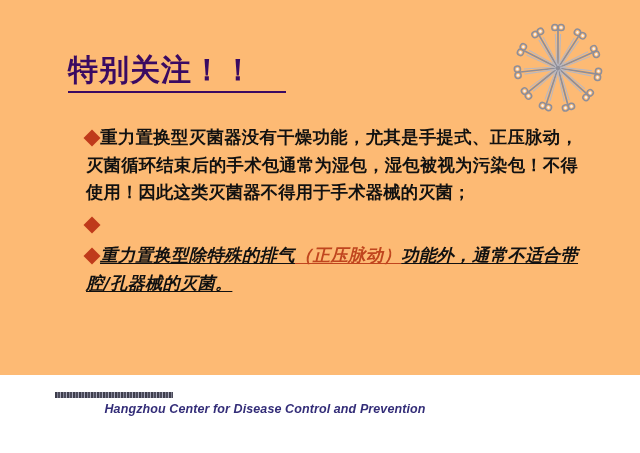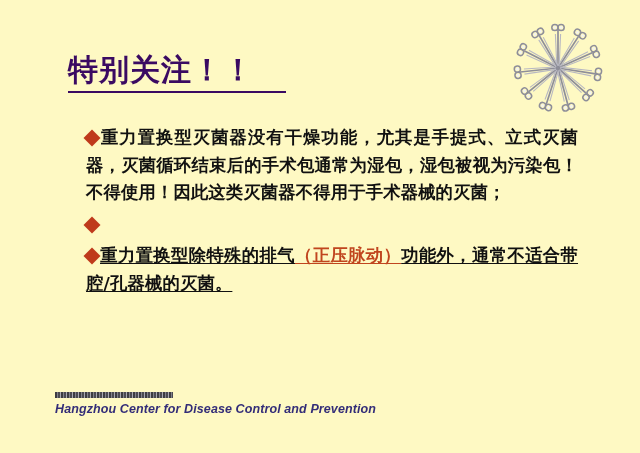--- a/index.html
+++ b/index.html
@@ -11,22 +11,22 @@
     height: 453px;
     background: #ffffff;
     font-family: "Liberation Serif", "DejaVu Serif", serif;
     overflow: hidden;
     position: relative;
   }
 
   #slide {
     position: relative;
     width: 640px;
-    height: 453px;
-    background: #fef9c3;
+    height: 375px;
+    background: #fdba74;
   }
 
   
   #title-block {
     position: absolute;
     left: 68px;
     top: 54px;
     width: 230px;
   }
   #slide-title {
@@ -67,41 +67,42 @@
     margin: 0 0 4px 0;
     font-family: "DejaVu Serif", "Liberation Serif", serif;
     font-size: 17.3px;
     font-weight: bold;
     color: #111111;
     line-height: 27.6px;
     letter-spacing: 0.2px;
     text-align: justify;
     text-justify: inter-character;
   }
-  .bullet-para:last-child { margin-bottom: 12px; }
+  .bullet-para:last-child { margin-bottom: 12px; font-style: italic; }
 
   .diamond {
     display: inline-block;
     width: 12px;
     height: 12px;
     background: #bf3a1b;
     transform: rotate(45deg);
     margin-right: 2px;
     vertical-align: -1px;
   }
   .u { text-underline-offset: 2px; }
   .accent { color: #c0451e; }
   .para-underline { text-decoration: underline; text-underline-offset: 2px; }
 
   
   #footer {
     position: absolute;
     left: 55px;
     top: 392px;
     width: 420px;
+    text-align: center;
   }
   #footer-logo {
     width: 118px;
     height: 6px;
     background: repeating-linear-gradient(
       90deg,
       #1b1b2b 0px, #1b1b2b 2px,
       #6b6b80 2px, #6b6b80 3px,
       #2b2b3d 3px, #2b2b3d 5px,
       #9a9ab0 5px, #9a9ab0 6px
@@ -155,21 +156,21 @@
         <use href="#scissor" transform="rotate(174)"></use>
         <use href="#scissor" transform="rotate(207)"></use>
         <use href="#scissor" transform="rotate(240)"></use>
       </g>
     </svg>
   </div>
 
   <div id="body-block">
 
     <p class="bullet-para">
-      <span class="diamond"></span><span>重力置换型灭菌器没有干燥功能，尤其是手提式、立式灭菌器，灭菌循环结束后的手术包通常为湿包，</span><span class="u">湿包被视为污染包</span><span>！不得使用！因此这类灭菌器不得用于手术器械的灭菌；</span>
+      <span class="diamond"></span><span>重力置换型灭菌器没有干燥功能，尤其是手提式、正压脉动，灭菌循环结束后的手术包通常为湿包，</span><span class="u">湿包被视为污染包</span><span>！不得使用！因此这类灭菌器不得用于手术器械的灭菌；</span>
     </p>
 
     <p class="bullet-para">
       <span class="diamond"></span>
     </p>
 
     <p class="bullet-para">
       <span class="diamond"></span><span class="para-underline">重力置换型除特殊的排气</span><span class="para-underline accent">（正压脉动）</span><span class="para-underline">功能外，通常不适合带腔/孔器械的灭菌。</span>
     </p>
 

